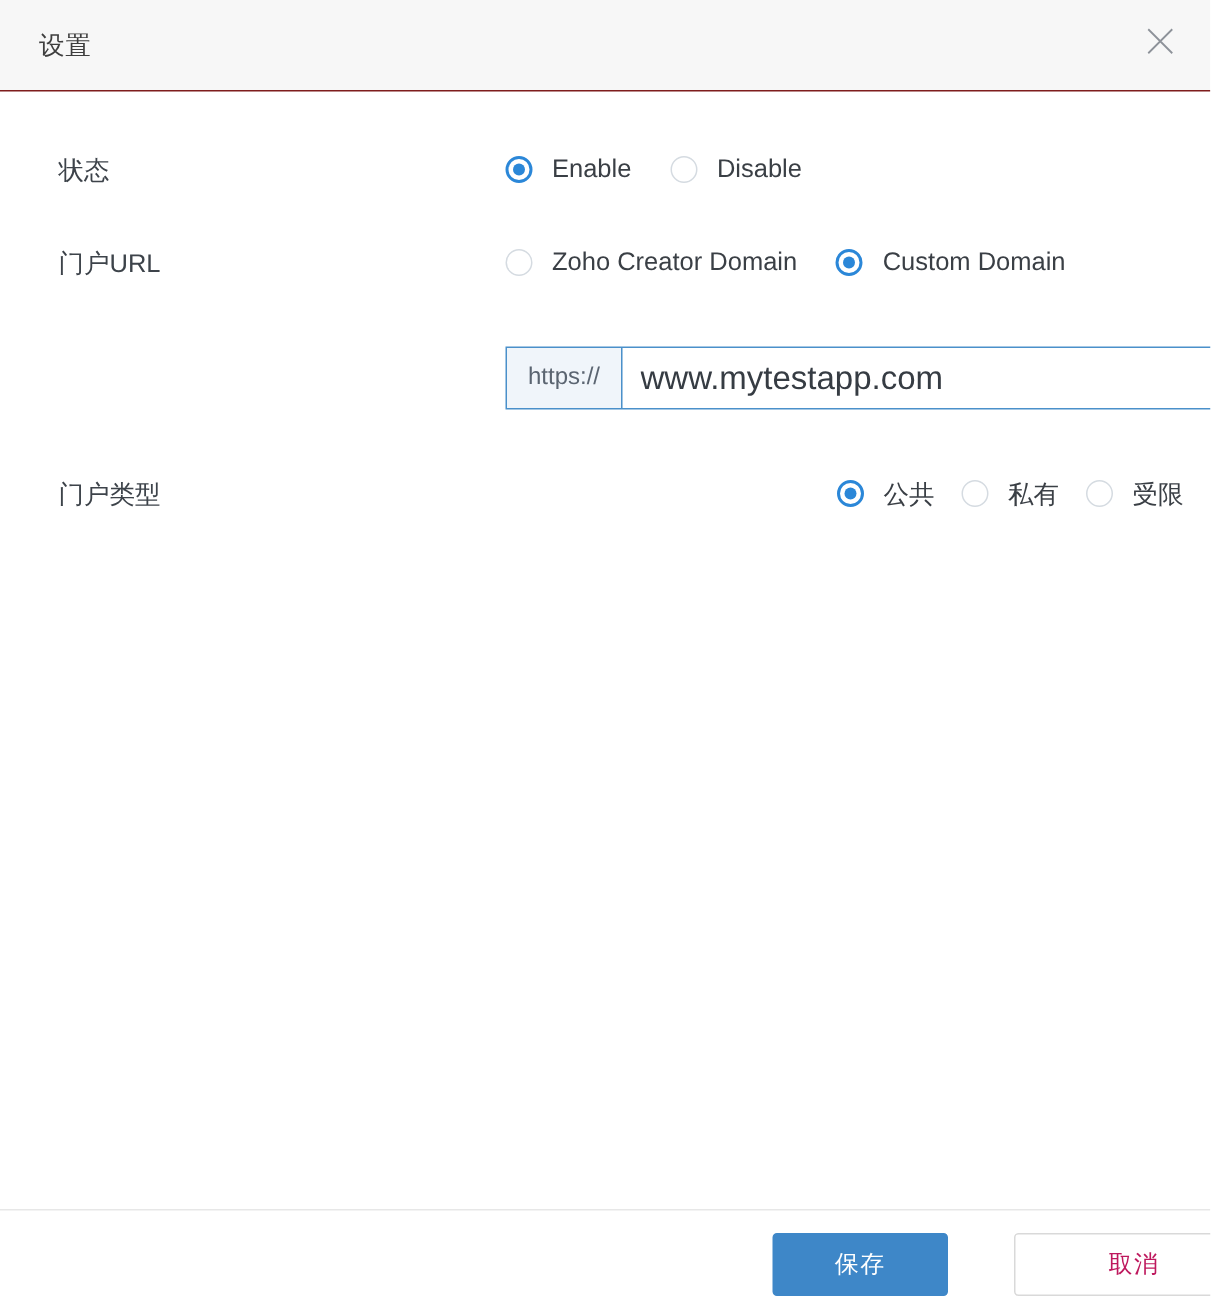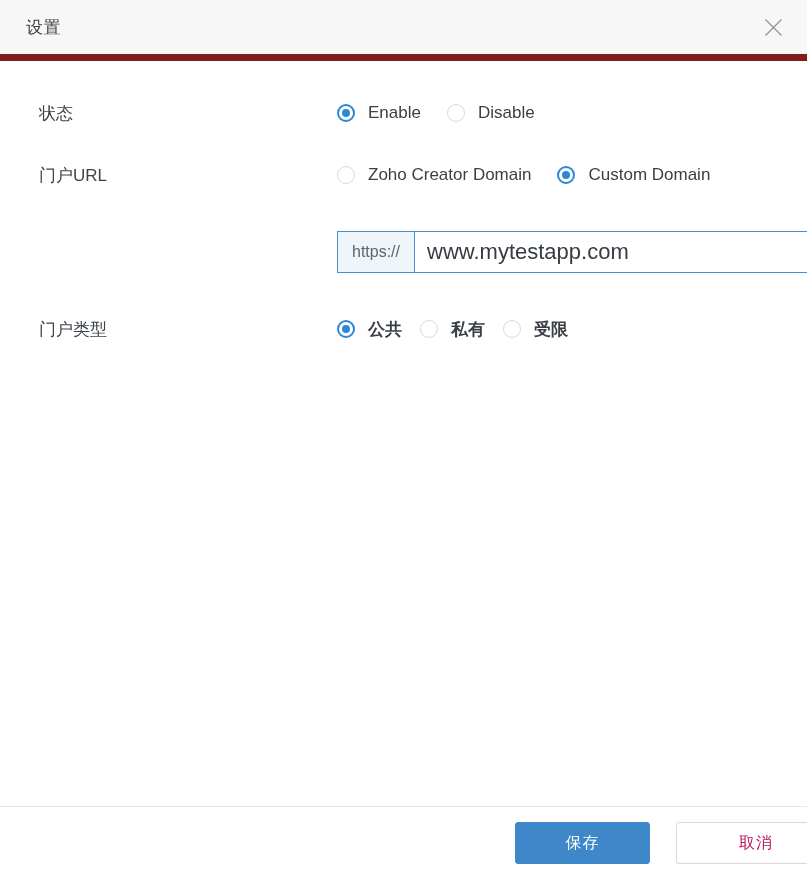--- a/index.html
+++ b/index.html
@@ -14,21 +14,21 @@
     width: 807px; height: 870px;
     background: #ffffff;
     overflow: hidden;
   }
   
   .dialog-header {
     position: absolute; top: 0; left: 0; right: 0;
     height: 61px;
     box-sizing: border-box;
     background: #f7f7f7;
-    border-bottom: 7px solid #7f1d1d;
+    border-bottom: 1px solid #7f1d1d;
     display: flex; align-items: center;
     padding-left: 26px;
   }
   .dialog-title {
     font-size: 17px;
     color: #3e3e3e;
     letter-spacing: 0.5px;
   }
   .close-btn {
     position: absolute; right: 20px; top: 13px;
@@ -39,35 +39,35 @@
     display: flex; align-items: center; justify-content: center;
   }
   
   .row {
     position: absolute; left: 39px; right: 0;
     height: 26px;
     display: flex; align-items: center;
   }
   .row-status   { top: 100px; }
   .row-portal-url { top: 162px; }
-  .row-portal-type { top: 316px; }
+  .row-portal-type { top: 316px; justify-content: space-between; }
   .row-label {
     width: 298px;
     flex: 0 0 298px;
     font-size: 17px;
     color: #3d434a;
   }
   .options { display: flex; align-items: center; }
   .option {
     display: flex; align-items: center;
     margin-right: 26px;
     cursor: pointer;
     user-select: none;
   }
-  .options.tight .option { margin-right: 18px; font-weight: bold; }
+  .options.tight .option { margin-right: 18px; }
   .option:last-child { margin-right: 0; }
   .radio {
     width: 18px; height: 18px;
     box-sizing: border-box;
     border-radius: 50%;
     border: 1px solid #d5dbe1;
     background: #ffffff;
     position: relative;
     margin-right: 13px;
     flex: 0 0 18px;
@@ -125,21 +125,21 @@
     position: absolute; top: 15px;
     height: 42px;
     box-sizing: border-box;
     border-radius: 3px;
     font-size: 16px;
     font-family: inherit;
     cursor: pointer;
     letter-spacing: 1px;
   }
   .btn-save {
-    left: 515px; width: 135px;
+    left: 515px; width: 117px;
     background: #3e87c8;
     border: 1px solid #3e87c8;
     color: #ffffff;
   }
   .btn-cancel {
     left: 676px; width: 160px;
     background: #ffffff;
     border: 1px solid #d9d9d9;
     color: #be185d;
   }

